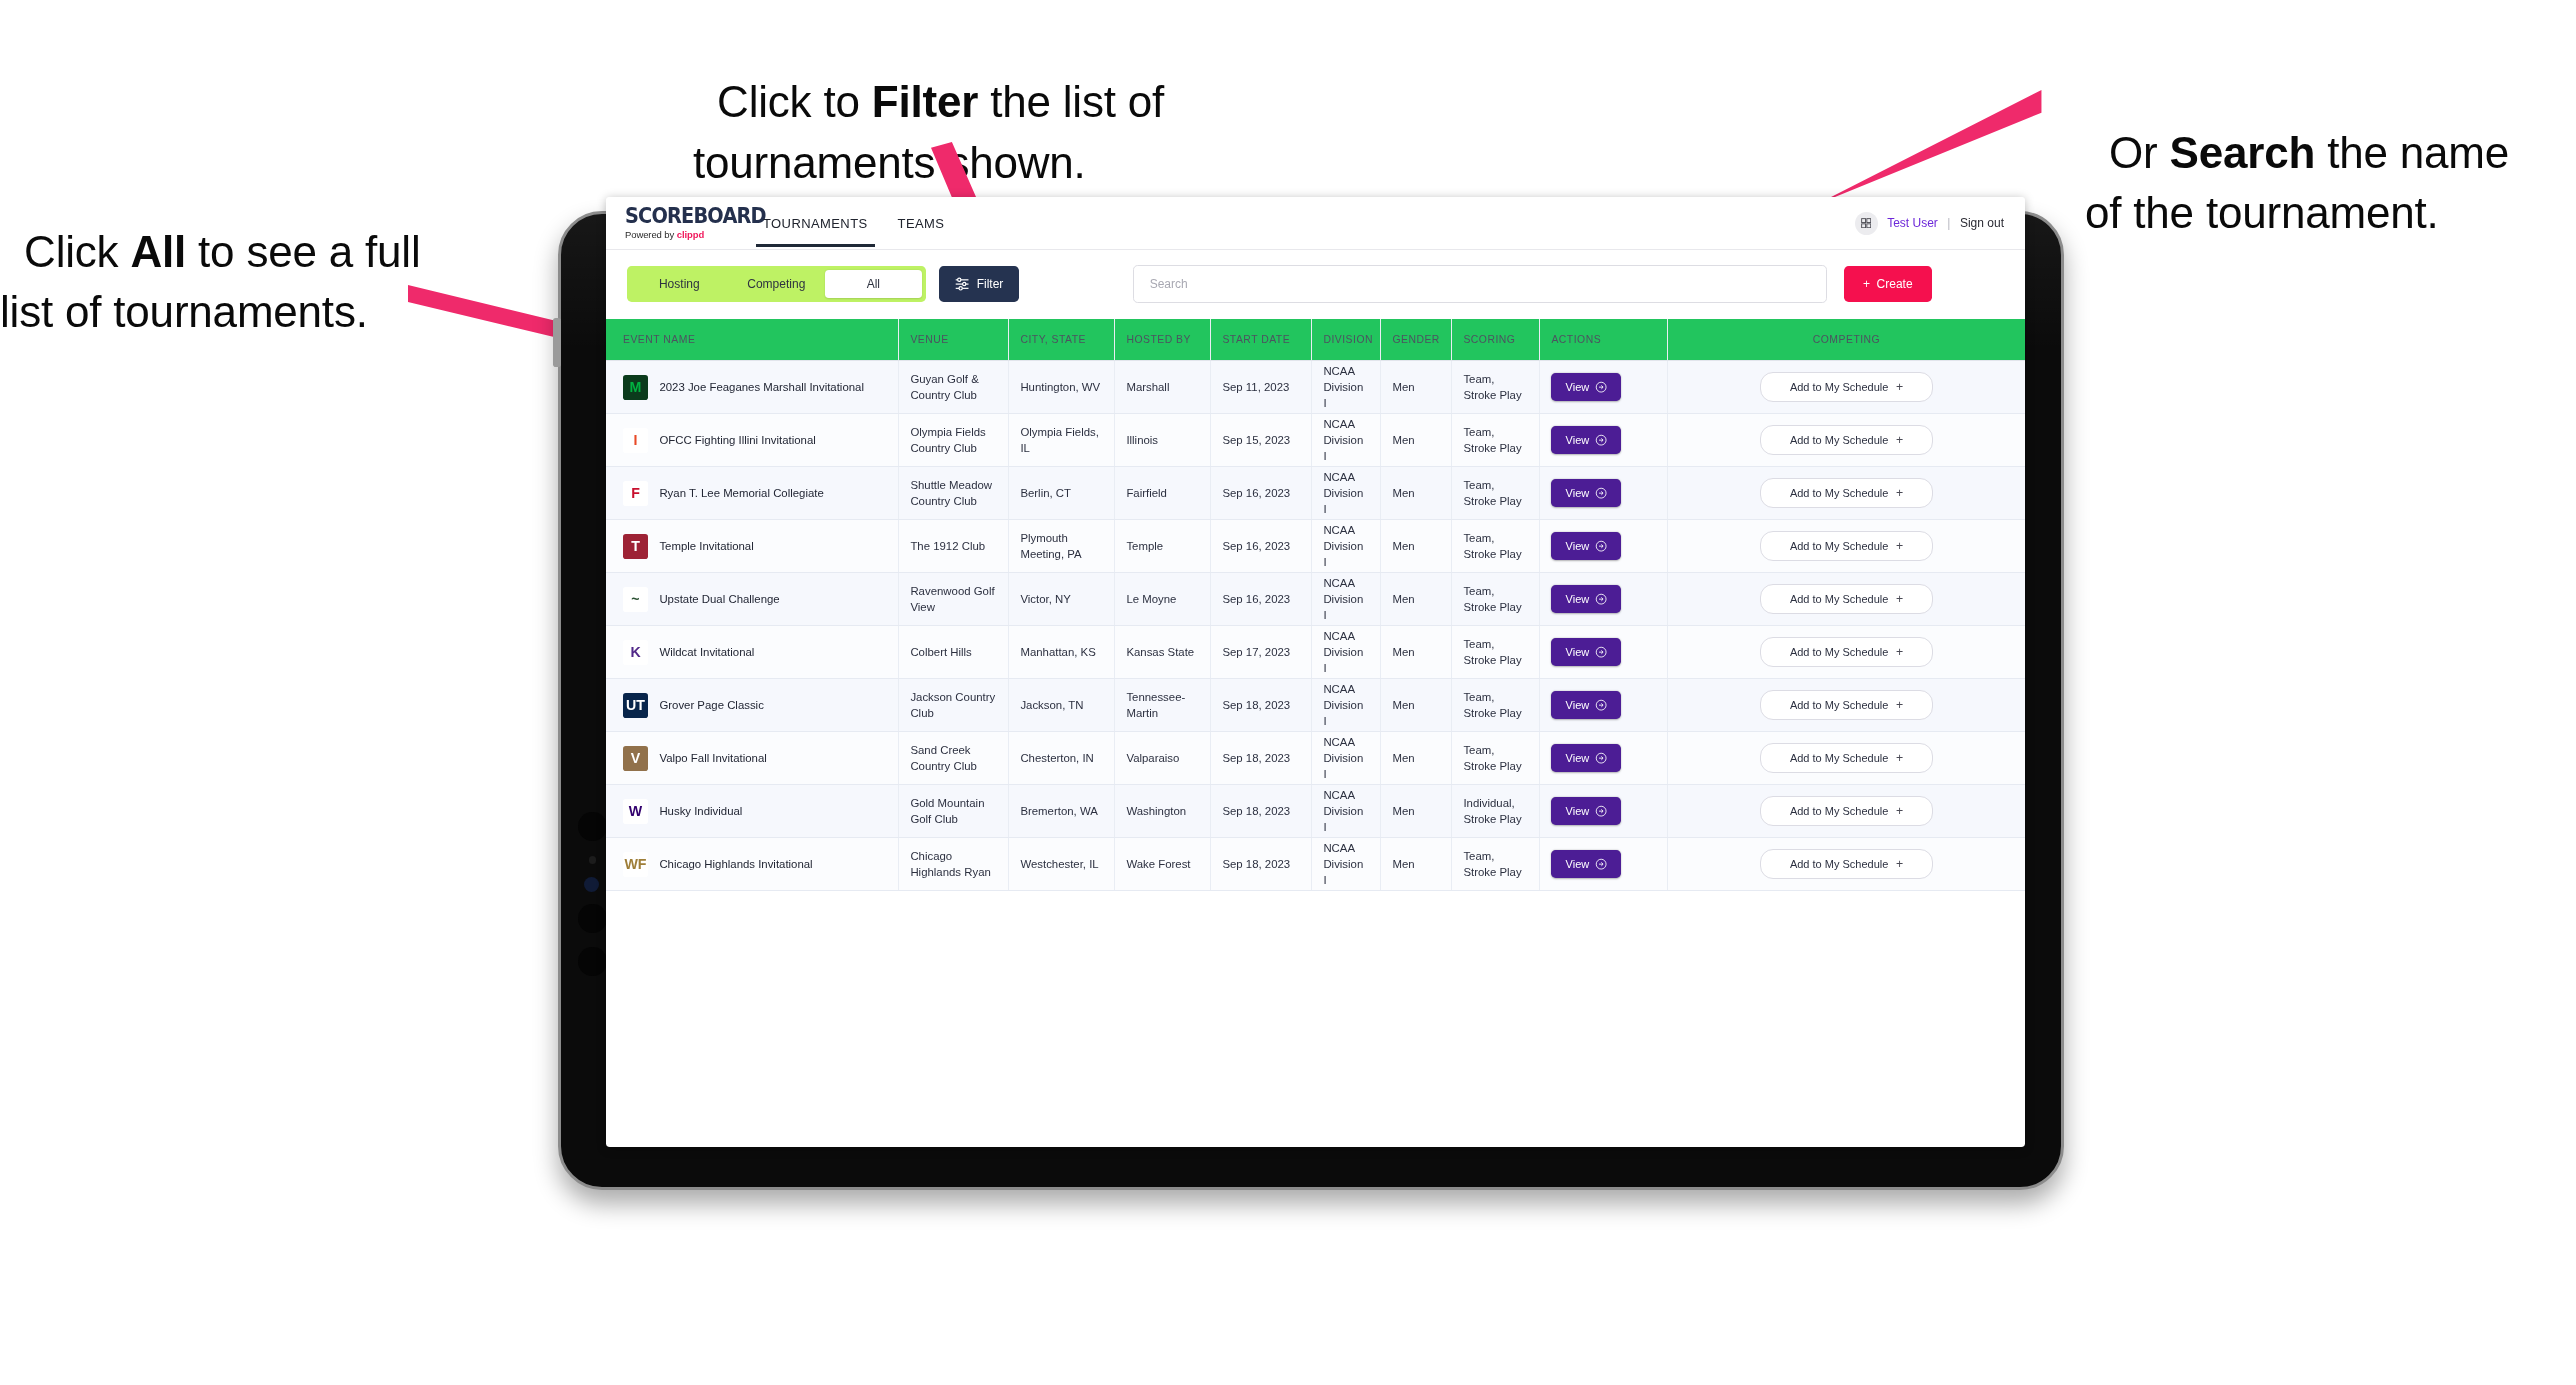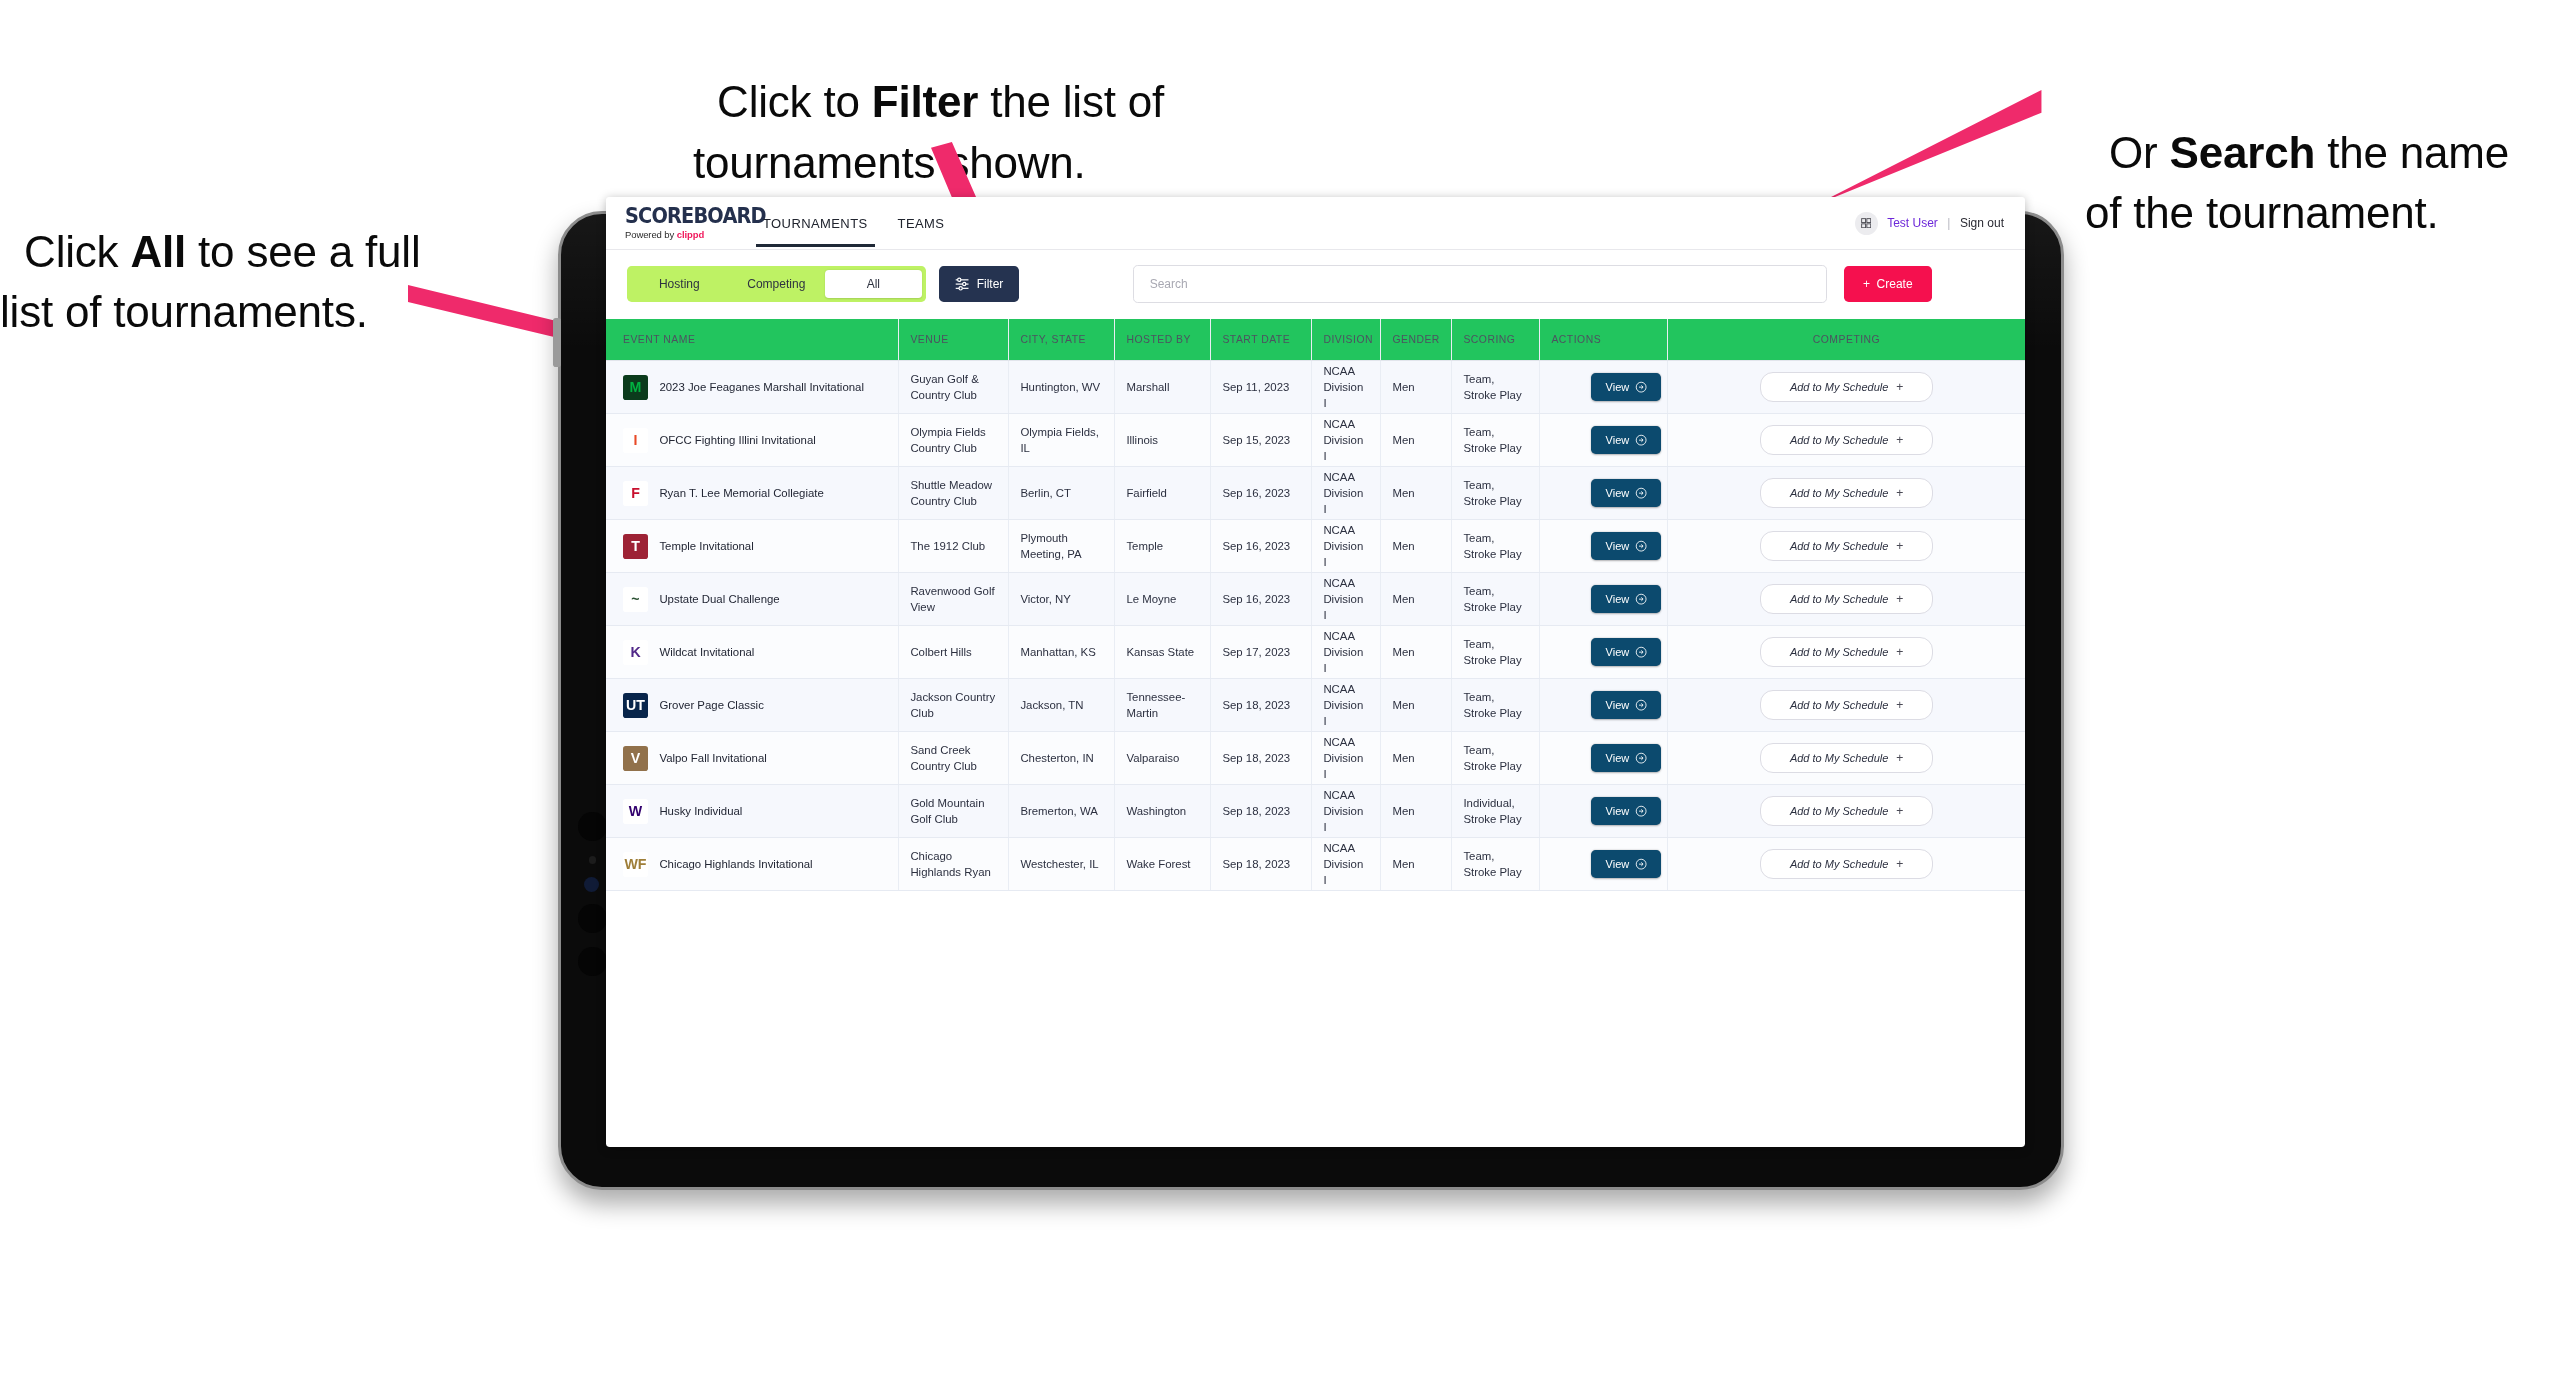--- a/index.html
+++ b/index.html
@@ -149,31 +149,30 @@
   .c-actions{width:128px;border-left:0.9px solid #e9edf4;justify-content:flex-start;}
   .c-competing{width:auto;flex:1;border-left:0.9px solid #e9edf4;justify-content:center;}
 
   .event-name{font-size:11.4px;color:#222634;margin-left:11.4px;}
   .logo-chip{
     width:25px;height:25px;flex:0 0 25px;border-radius:2.8px;
     display:flex;align-items:center;justify-content:center;
     font-weight:700;font-size:14.2px;line-height:1;overflow:hidden;
   }
   .view-btn{
-    background:#0c4a6e;border-radius:4.7px;height:27.5px;min-width:70px;
+    background:#4c1d95;border-radius:4.7px;height:27.5px;min-width:70px;
     display:flex;align-items:center;justify-content:center;gap:5.7px;
     color:#ffffff;font-size:11px;cursor:pointer;
     box-shadow:0 0.9px 1.9px rgba(0,0,0,0.3);
-    margin-left:40px;
   }
   .add-btn{
     border:0.9px solid #dcdce4;border-radius:13px;height:29.4px;
     display:flex;align-items:center;justify-content:center;gap:7.6px;
     background:#ffffff;color:#2c3040;font-size:11px;cursor:pointer;
-    padding:0 15px;width:173px;box-sizing:border-box;font-style:italic;
+    padding:0 15px;width:173px;box-sizing:border-box;
   }
   .plus{font-size:12.3px;color:#4a4a55;}
 </style>
 </head>
 <body>
 
 <div class="callout" id="callout-all">
   <span>Click </span><b>All</b><span> to see a full list of tournaments.</span>
 </div>
 

